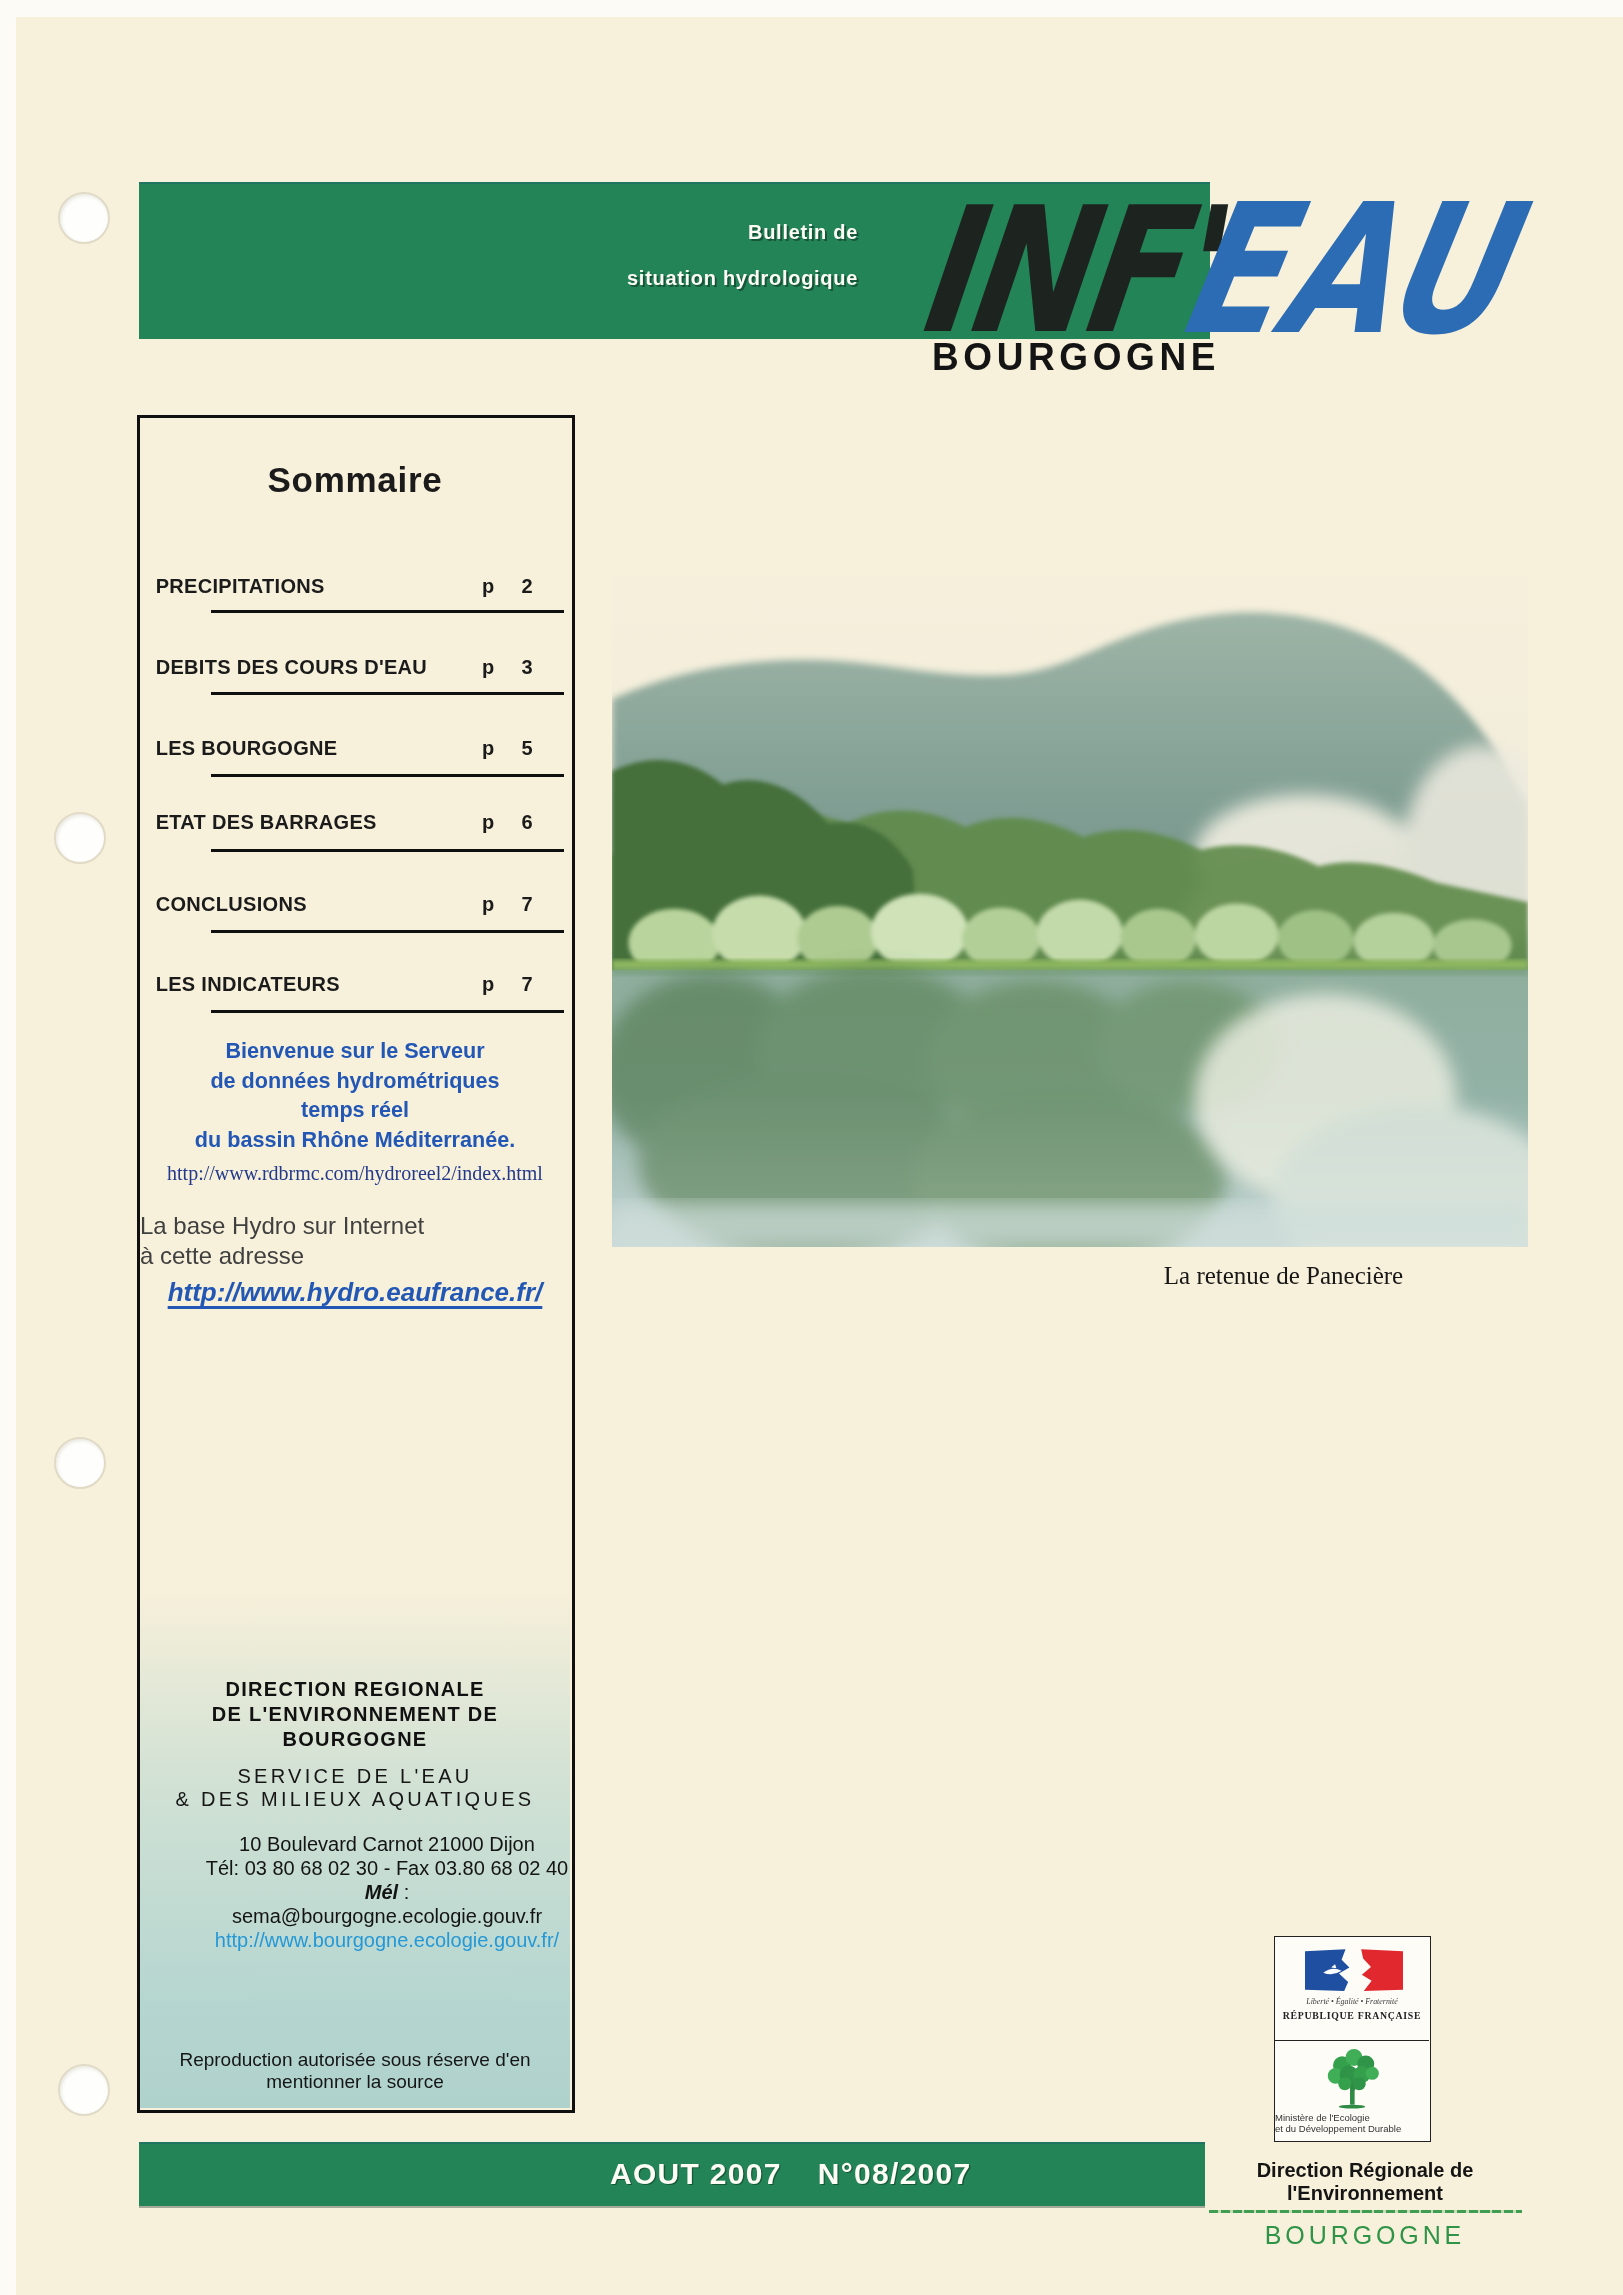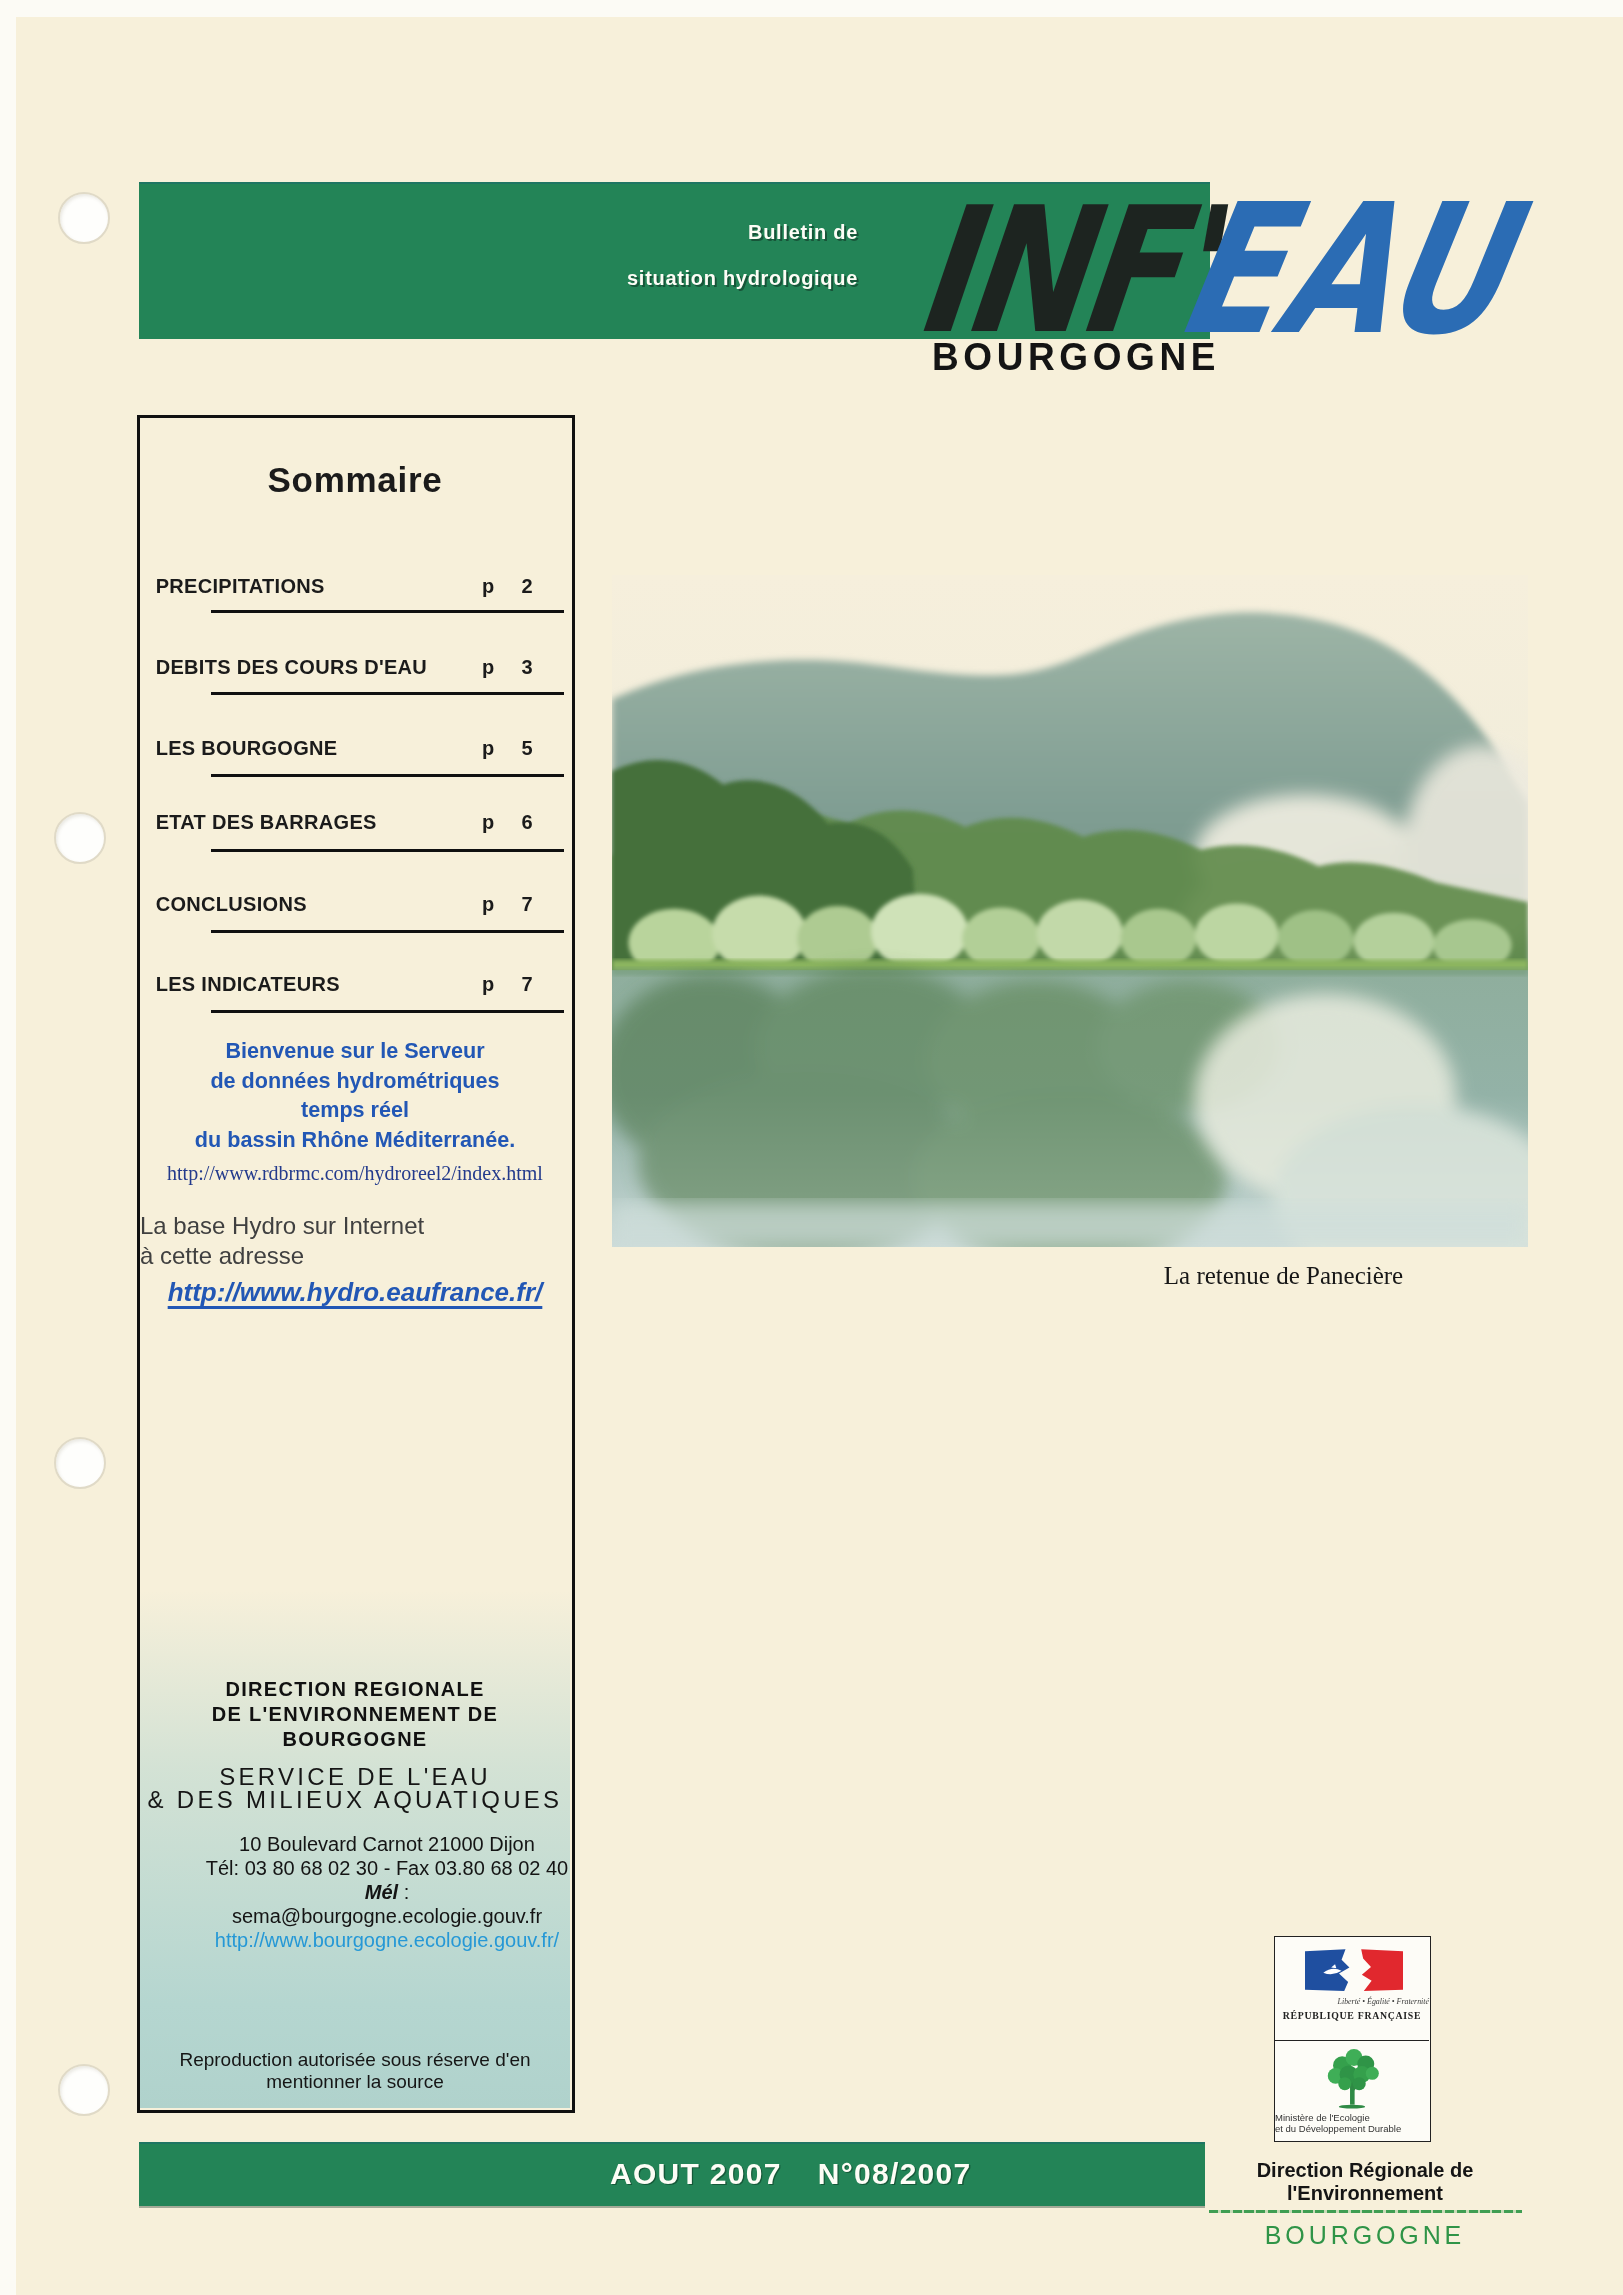--- a/index.html
+++ b/index.html
@@ -51,40 +51,40 @@
     font-family:"Liberation Serif",serif;font-size:20px;color:#233a8c;}
   .hydro-note{position:absolute;left:0;top:793px;width:430px;
     font-size:24px;line-height:30px;color:#404040;}
   .hydro-url{position:absolute;left:0;top:859px;width:430px;text-align:center;
     font-size:26px;font-weight:bold;font-style:italic;color:#2257b5;
     text-decoration:underline;text-underline-offset:5.2px;text-decoration-thickness:2.6px;}
 
   .org-name{position:absolute;left:0;top:1259px;width:430px;text-align:center;
     font-size:20px;font-weight:bold;letter-spacing:1.3px;line-height:25px;color:#111;}
   .org-service{position:absolute;left:0;top:1347px;width:430px;text-align:center;
-    font-size:24px;letter-spacing:3.3px;line-height:23px;color:#161616;}
+    font-size:20px;letter-spacing:3.3px;line-height:23px;color:#161616;}
   .org-contact{position:absolute;left:0;top:1414px;width:430px;text-align:center;
     font-size:20px;line-height:24px;color:#141414;margin-left:32px;}
   .mel{font-weight:bold;font-style:italic;}
   .site-link{color:#2598d6;}
   .org-conception{position:absolute;left:0;top:1578px;width:430px;text-align:center;
     font-size:19.6px;line-height:22px;color:#161616;}
   .org-repro{position:absolute;left:0;top:1631px;width:430px;text-align:center;
     font-size:19px;line-height:22px;color:#161616;}
 
   
   .photo{position:absolute;left:612px;top:575px;width:916px;height:672px;}
   .photo-caption{position:absolute;left:1100px;top:1262px;width:367px;text-align:center;
     font-family:"Liberation Serif",serif;font-size:25px;color:#171717;}
 
   
   .gov-box{position:absolute;left:1274px;top:1936px;width:157px;height:206px;
     background:#fdfcf7;border:1.3px solid #222;box-sizing:border-box;}
   .gov-flag{position:absolute;left:29.5px;top:11.8px;width:98px;height:45px;}
-  .gov-motto{position:absolute;left:0;top:60px;width:154px;text-align:right;
+  .gov-motto{position:absolute;left:0;top:60px;width:154px;text-align:center;
     font-family:"Liberation Serif",serif;font-style:italic;font-size:7.9px;color:#3a3a3a;}
   .gov-republic{position:absolute;left:0;top:73px;width:154px;text-align:center;
     font-family:"Liberation Serif",serif;font-weight:bold;font-size:9.8px;letter-spacing:0.7px;color:#222;}
   .gov-divider{position:absolute;left:0;top:103px;width:154px;height:1.3px;background:#222;}
   .gov-tree{position:absolute;left:41px;top:110px;width:72px;height:63px;}
   .gov-ministry{position:absolute;left:0;top:175px;width:154px;text-align:left;
     font-size:9.5px;line-height:11px;color:#333;}
 
   
   .banner-bottom{position:absolute;left:139px;top:2142px;width:1052px;height:62px;

